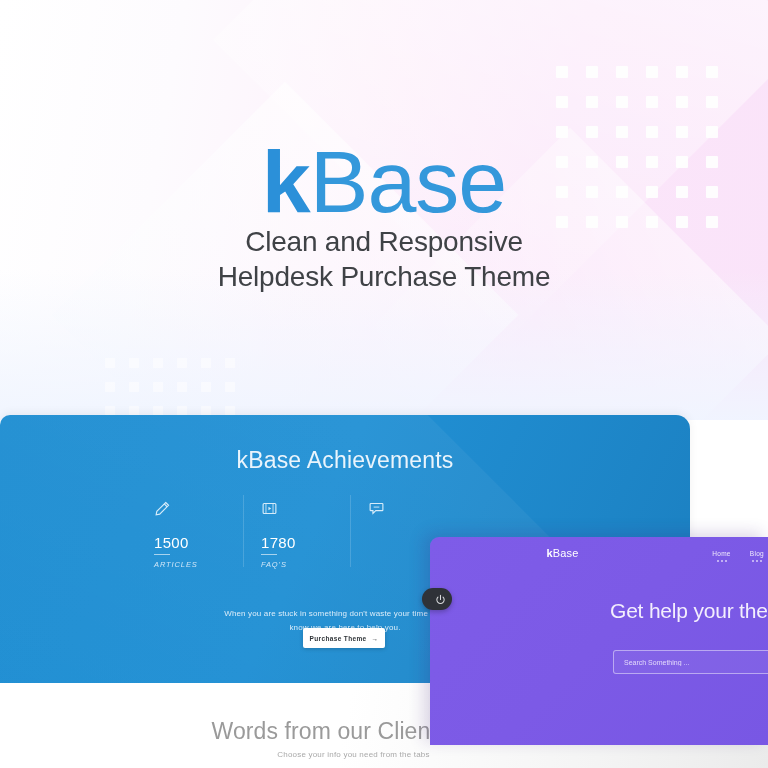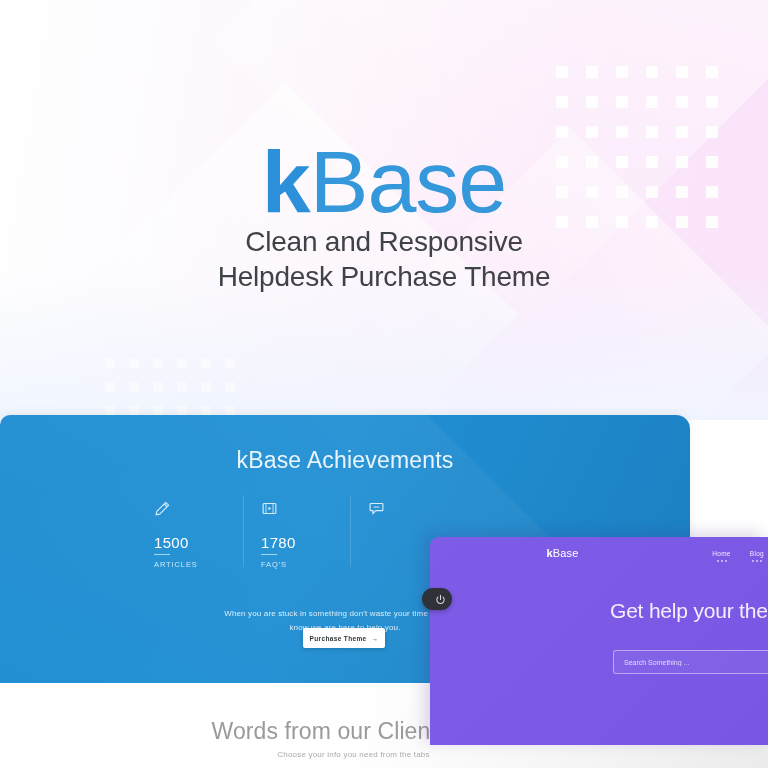--- a/index.html
+++ b/index.html
@@ -86,21 +86,21 @@
   .stat + .stat:before {
     content:""; position:absolute; left:-18px; top:-5px;
     width:1px; height:72px; background:rgba(255,255,255,.16);
   }
   .stat .ico { height:24px; color:#d7ecfa; display:block; }
   .stat .ico svg { display:block; }
   .stat .num {
     margin-top:10px; font-size:15px; color:#ffffff; font-weight:400; letter-spacing:.3px;
   }
   .stat .rule { width:16px; height:1px; background:rgba(255,255,255,.6); margin:3px 0 5px; }
-  .stat .lbl { font-size:7.5px; color:#cfe6f8; letter-spacing:.9px; }
+  .stat .lbl { font-size:7.5px; color:#cfe6f8; letter-spacing:.9px;font-style:italic; }
 
   #ach-blurb {
     position:absolute; left:175px; top:192px; width:340px; text-align:center;
     font-size:8px; line-height:1.75; color:#dbedfa; letter-spacing:.15px;
   }
   #purchase-btn {
     position:absolute; left:303px; top:628px; width:82px; height:20px;
     background:#fff; border:0; border-radius:2px;
     font-family:"Liberation Sans", sans-serif;
     font-size:6.5px; font-weight:700; color:#2f3438; letter-spacing:.35px;

